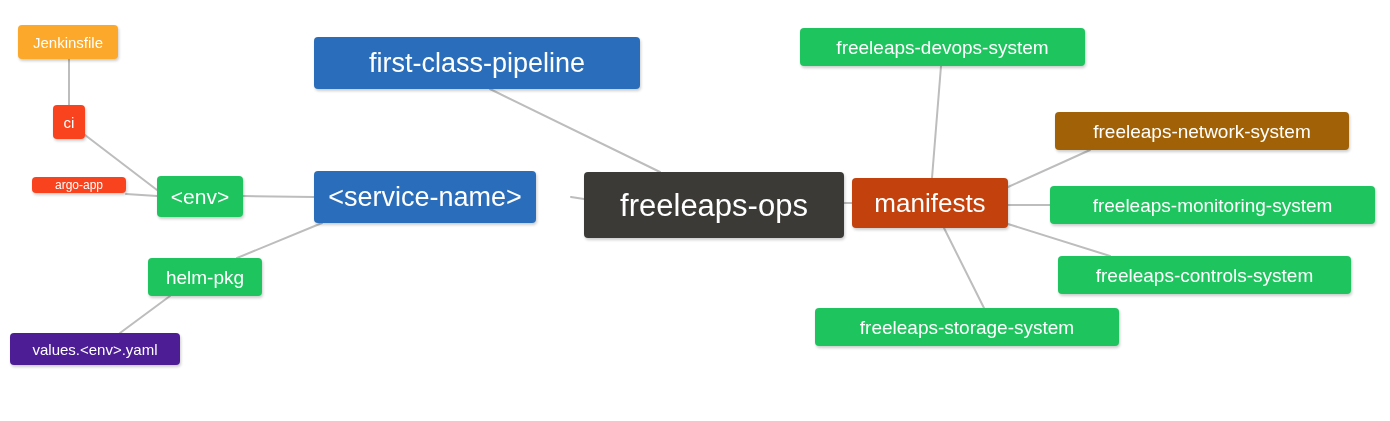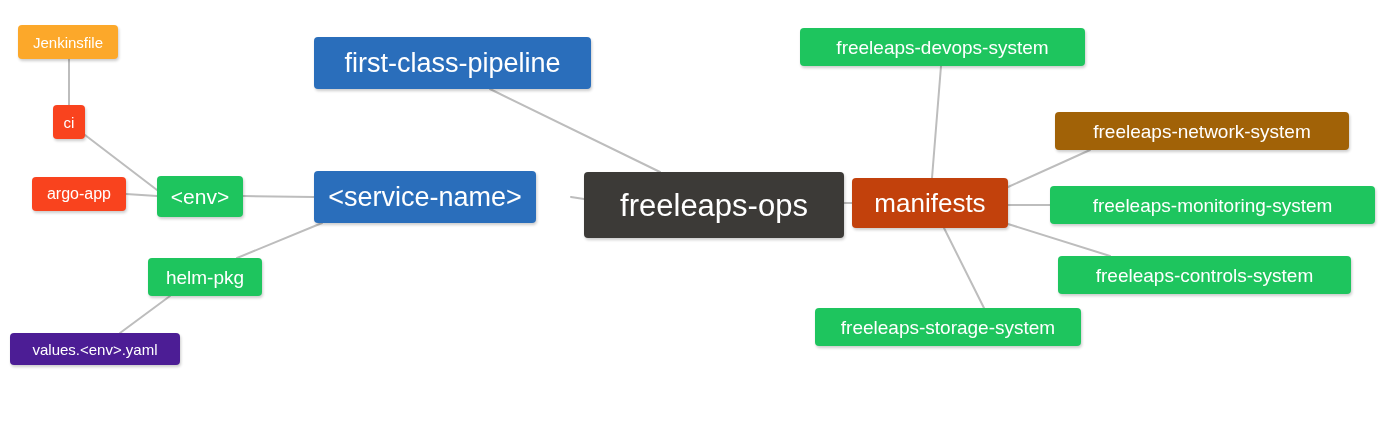--- a/index.html
+++ b/index.html
@@ -76,30 +76,30 @@
       <line x1="944" y1="228" x2="984" y2="308" stroke="#bdbdbd" stroke-width="2" stroke-linecap="round"></line>
     </svg>
 
   <div id="node-layer">
       <div class="node" style="left: 18px; top: 25px; width: 100px; height: 34px; background: rgb(252, 168, 42); font-size: 15px;">
         <span class="node-label">Jenkinsfile</span>
       </div>
       <div class="node" style="left: 53px; top: 105px; width: 32px; height: 34px; background: rgb(249, 67, 30); font-size: 15px;">
         <span class="node-label">ci</span>
       </div>
-      <div class="node" style="left: 32px; top: 177px; width: 94px; height: 34px; background: rgb(249, 67, 30); font-size: 16px;">
+      <div class="node" style="left: 32px; top: 177px; width: 94px; height: 16px; background: rgb(249, 67, 30); font-size: 12px;">
         <span class="node-label">argo-app</span>
       </div>
       <div class="node" style="left: 157px; top: 176px; width: 86px; height: 41px; background: rgb(30, 197, 94); font-size: 21px; align-items: center;">
         <span class="node-label">&lt;env&gt;</span>
       </div>
       <div class="node" style="left: 314px; top: 171px; width: 222px; height: 52px; background: rgb(42, 110, 187); font-size: 27px;">
         <span class="node-label">&lt;service-name&gt;</span>
       </div>
-      <div class="node" style="left: 314px; top: 37px; width: 277px; height: 52px; background: rgb(42, 110, 187); font-size: 27px;">
+      <div class="node" style="left: 314px; top: 37px; width: 326px; height: 52px; background: rgb(42, 110, 187); font-size: 27px;">
         <span class="node-label">first-class-pipeline</span>
       </div>
       <div class="node" style="left: 584px; top: 172px; width: 260px; height: 66px; background: rgb(60, 58, 55); font-size: 31px;">
         <span class="node-label">freeleaps-ops</span>
       </div>
       <div class="node" style="left: 148px; top: 258px; width: 114px; height: 38px; background: rgb(30, 197, 94); font-size: 19px;">
         <span class="node-label">helm-pkg</span>
       </div>
       <div class="node" style="left: 10px; top: 333px; width: 170px; height: 32px; background: #4c1d95; font-size: 15px;">
         <span class="node-label">values.&lt;env&gt;.yaml</span>
@@ -112,18 +112,18 @@
       </div>
       <div class="node" style="left: 1055px; top: 112px; width: 294px; height: 38px; background: #a16207; font-size: 19px;">
         <span class="node-label">freeleaps-network-system</span>
       </div>
       <div class="node" style="left: 1050px; top: 186px; width: 325px; height: 38px; background: rgb(30, 197, 94); font-size: 19px;">
         <span class="node-label">freeleaps-monitoring-system</span>
       </div>
       <div class="node" style="left: 1058px; top: 256px; width: 293px; height: 38px; background: rgb(30, 197, 94); font-size: 19px;">
         <span class="node-label">freeleaps-controls-system</span>
       </div>
-      <div class="node" style="left: 815px; top: 308px; width: 266px; height: 38px; background: rgb(30, 197, 94); font-size: 19px;">
+      <div class="node" style="left: 815px; top: 308px; width: 304px; height: 38px; background: rgb(30, 197, 94); font-size: 19px;">
         <span class="node-label">freeleaps-storage-system</span>
       </div>
     </div>
 
 </div>
 
 </body></html>

